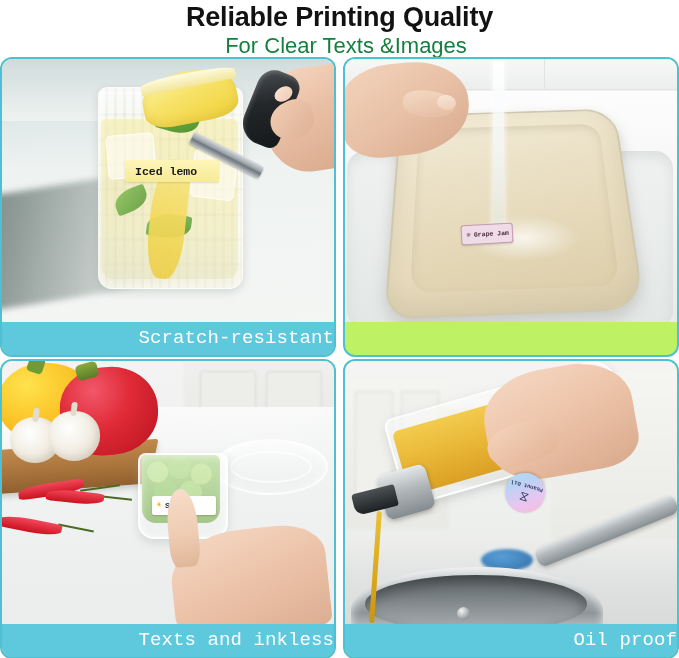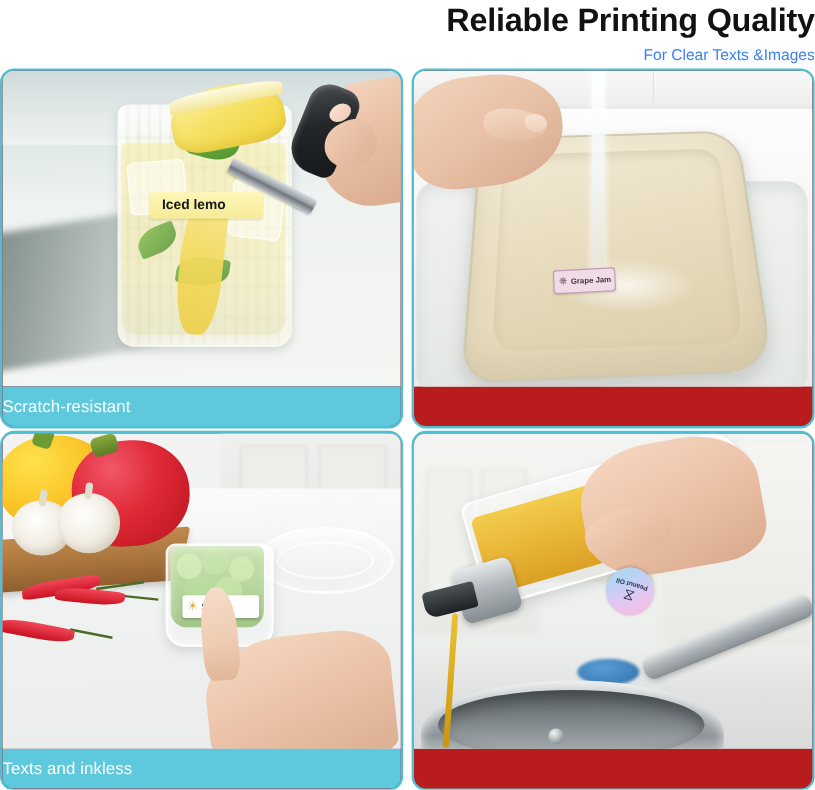--- a/index.html
+++ b/index.html
@@ -12,36 +12,36 @@
     height: 658px;
     font-family: "Liberation Sans", sans-serif;
     overflow: hidden;
     position: relative;
   }
 
   
   #header {
     width: 679px;
     height: 40px;
-    text-align: right;
+    text-align: center;
     background: #ffffff;
   }
   #title {
     font-size: 27px;
     font-weight: bold;
     color: #121212;
     letter-spacing: -0.2px;
     line-height: 31px;
     padding-top: 2px;
     white-space: nowrap;
   }
   #subtitle {
-    font-size: 13px;
+    font-size: 22px;
     font-weight: normal;
-    color: #3b82f6;
+    color: #15803d;
     line-height: 21px;
     padding-top: 2px;
     white-space: nowrap;
     padding-left: 13px;
   }
 
   
   #grid {
     position: absolute;
     left: 0;
@@ -54,37 +54,38 @@
     column-gap: 7px;
     row-gap: 2px;
     padding-left: 0px;
   }
   .panel {
     position: relative;
     box-sizing: border-box;
     border: 2px solid #4fbfd4;
     border-radius: 12px;
     overflow: hidden;
-    background: #b91c1c;
+    background: #bef264;
+    font-family: Liberation Mono, monospace;
   }
   .photo {
     position: absolute;
     left: 0; top: 0; right: 0;
     bottom: 33px;
     overflow: hidden;
   }
   .caption {
     position: absolute;
     left: 0; right: 0; bottom: 0;
     height: 33px;
     background: #5ec9dd;
     color: #ffffff;
-    font-size: 14px;
+    font-size: 19px;
     line-height: 33px;
-    text-align: left;
+    text-align: right;
     letter-spacing: 0.1px;
   }
 
   
   .p1-bg {
     position: absolute; inset: 0;
     background:
       linear-gradient(178deg, #d4dfe0 0%, #dfe8e8 22%, #eef2f1 40%, #f4f6f4 100%);
   }
   .p1-counter {
@@ -715,15 +716,16 @@
       <div class="p4-oil"></div>
       <div class="p4-collar"></div>
       <div class="p4-spout"></div>
       <div class="p4-hand"></div>
       <div class="p4-thumb"></div>
       <div class="p4-sticker">
         <span class="glyph">⧖</span>
         <span class="txt">Peanut Oil</span>
       </div>
     </div>
+    <div class="caption">Oil proof</div>
   </div>
 
 </div>
 
 </body></html>

